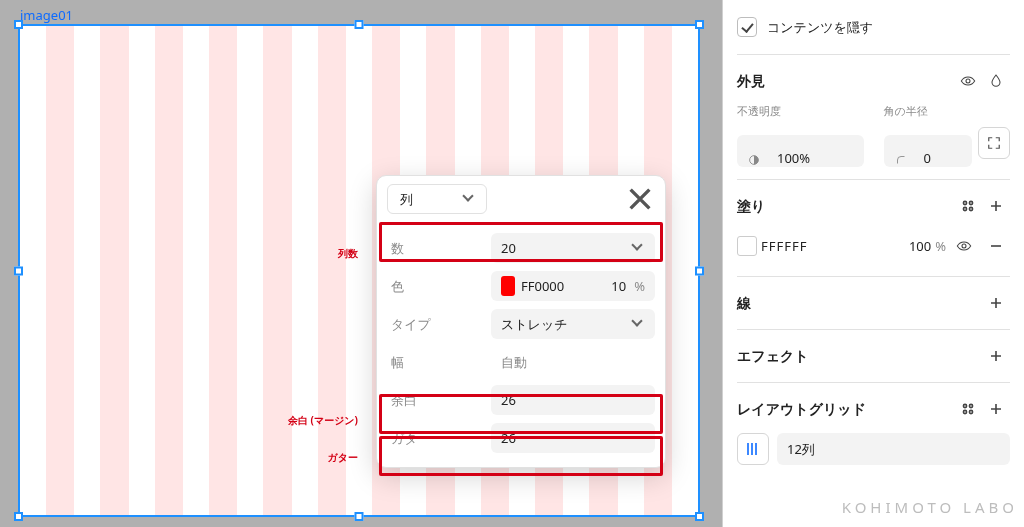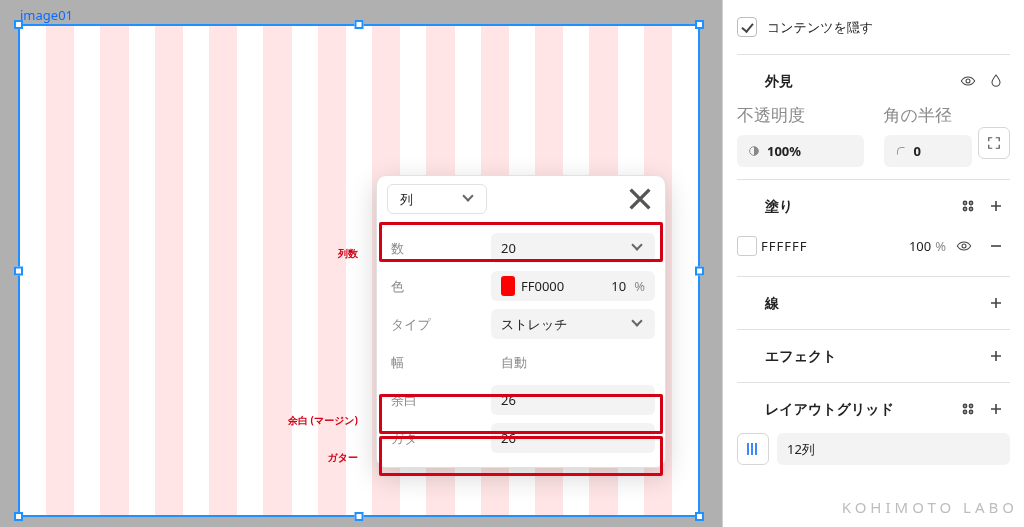--- a/index.html
+++ b/index.html
@@ -170,21 +170,20 @@
     position:relative;
   }
   .section{
     border-bottom:1px solid var(--border);
     padding:12px 0;
   }
   .section:last-child{border-bottom:none;}
   .sec-head{
     display:flex;align-items:center;
     height:28px;
-    margin-left:28px;
   }
   .sec-head .title{font-weight:600;font-size:14px;}
   .sec-head .spacer{flex:1;}
   .icon-btn{
     width:28px;height:28px;
     display:flex;align-items:center;justify-content:center;
     color:#444;border-radius:5px;
   }
   .icon-btn svg{width:16px;height:16px;stroke:#444;fill:none;stroke-width:1.6;}
 
@@ -200,24 +199,24 @@
   .cbox::after{
     content:"";width:5px;height:9px;border-right:2px solid #444;border-bottom:2px solid #444;
     transform:rotate(40deg);margin-top:-2px;
   }
 
   
   .two-col{
     display:flex;gap:20px;margin-top:8px;
   }
   .col{flex:1;}
-  .tiny-label{color:var(--muted);font-size:17px;margin-bottom:8px;display:block;}
+  .tiny-label{color:var(--muted);font-size:11px;margin-bottom:16px;display:block;}
   .ig{
     height:32px;background:var(--input-bg);border-radius:6px;
-    display:flex;align-items:center;padding:0 10px;gap:6px;font-weight:bold;
+    display:flex;align-items:flex-end;padding:0 10px;gap:16px;
   }
   .ig .pre{width:14px;height:14px;color:#888;}
   .ig .val{flex:1;}
   .ig.input-like{background:var(--input-bg);}
   .independent-btn{
     width:32px;height:32px;margin-left:6px;border:1px solid #d6d6d6;border-radius:6px;
     display:flex;align-items:center;justify-content:center;background:#fff;
   }
   .independent-btn svg{width:14px;height:14px;stroke:#555;fill:none;stroke-width:1.4;}
   .radius-row{display:flex;align-items:center;}

